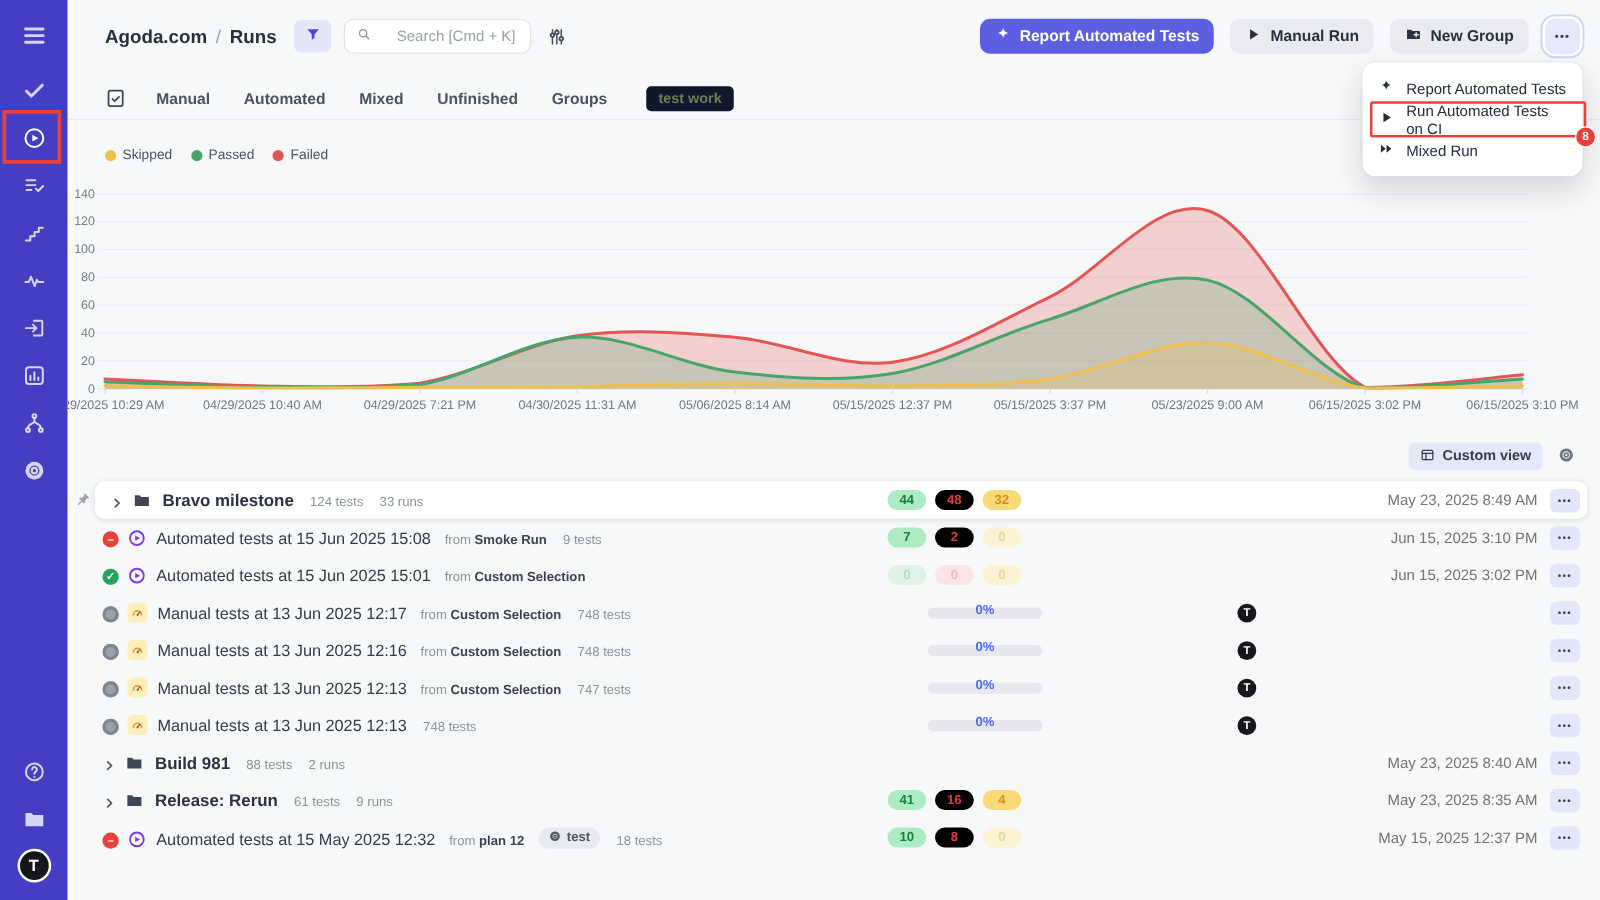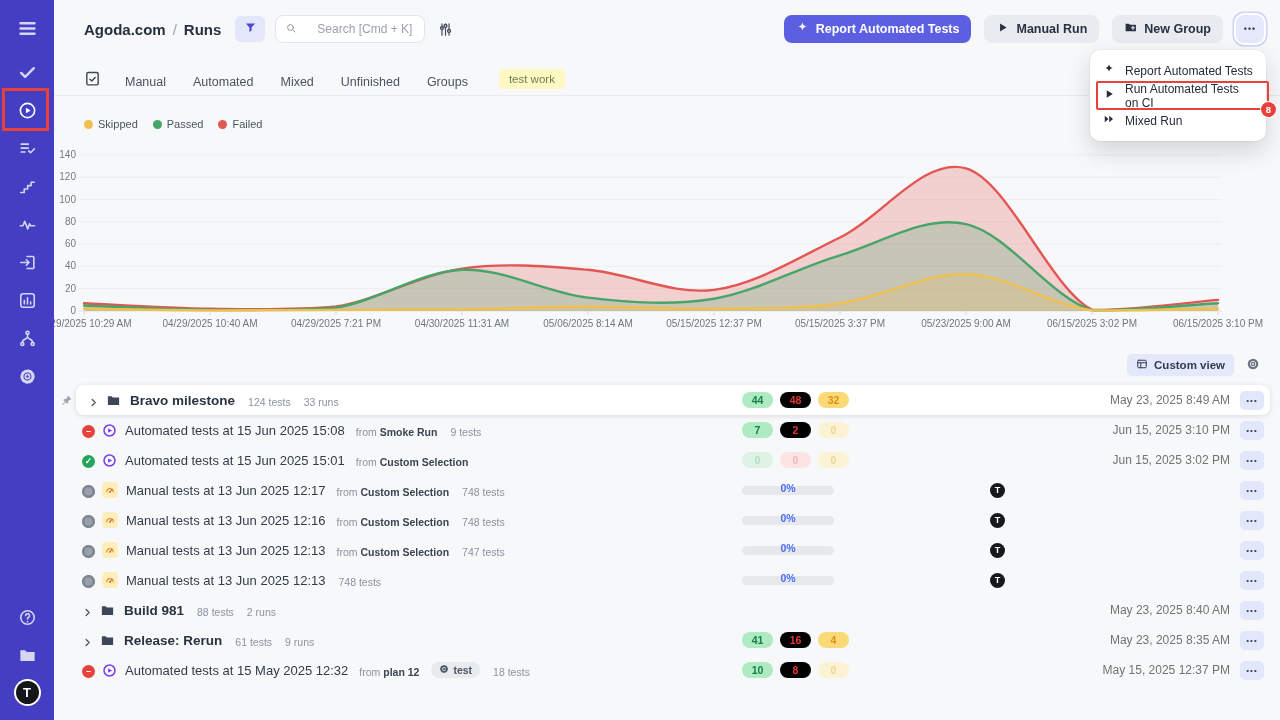--- a/index.html
+++ b/index.html
@@ -44,21 +44,21 @@
   .adj { width:17px; height:17px; color:#434c5b; margin-left:12px; cursor:pointer; }
   .adj svg { width:100%; height:100%; }
   .header-actions { margin-left:auto; display:flex; align-items:center; gap:13px; }
 
   
   .tabsrow { position:absolute; left:54px; top:62px; width:1226px; height:34px; display:flex; align-items:center;
              padding:0 30px; border-bottom:1px solid #e8eaee; }
   .tabs-icon { width:17px; height:17px; color:#3c4656; margin-right:24px; cursor:pointer; }
   .tabs-icon svg { width:100%; height:100%; }
   .tab { font-size:12.5px; color:#4a5362; margin-right:27px; cursor:pointer; }
-  .tag-pill { background:#fef9c3; color:#6f7e52; font-size:11.5px; padding:4px 10px; border-radius:4px; margin-left:4px; cursor:pointer; }
+  .tag-pill { background:#0f172a; color:#6f7e52; font-size:11.5px; padding:4px 10px; border-radius:4px; margin-left:4px; cursor:pointer; }
 
   
   .legend { position:absolute; left:84px; top:118px; display:flex; gap:15px; z-index:5; }
   .lg-item { display:flex; align-items:center; gap:5px; font-size:11px; color:#4b5563; cursor:pointer; }
   .lg-dot { width:9px; height:9px; border-radius:50%; }
 
   
   .chart-wrap { position:absolute; left:54px; top:124px; width:1226px; height:212px; }
   .chart-wrap svg { display:block; }
   .chart-wrap text { font-family:"Liberation Sans", sans-serif; }
@@ -97,21 +97,21 @@
   .kind-manual { width:16px; height:16px; background:#fdeebc; border-radius:4px; }
   .kind-manual svg { width:12px; height:12px; }
   .g-title { font-size:13.5px; font-weight:bold; color:#2a3342; }
   .r-title { font-size:13px; color:#333c4a; }
   .meta { font-size:10.5px; color:#8b93a0; margin-left:13px; white-space:nowrap; }
   .from { font-size:10.5px; color:#8b93a0; margin-left:11px; white-space:nowrap; }
   .from b { color:#3b4452; }
   .rtag { display:inline-flex; align-items:center; gap:4px; margin-left:12px; background:#e8eaee; color:#4b5563;
           font-size:10.5px; font-weight:bold; padding:2px 8px; border-radius:9px; }
   .rtag svg { width:10px; height:10px; }
-  .badges { position:absolute; left:684px; display:flex; gap:7px; }
+  .badges { position:absolute; left:652px; display:flex; gap:7px; }
   .pill { min-width:31px; height:16px; border-radius:9px; font-size:10.5px; font-weight:bold; display:flex; align-items:center; justify-content:center; padding:0 7px; }
   .pill-passed { background:#aeeac2; color:#178044; }
   .pill-failed { background:#000000; color:#e03a34; }
   .pill-skipped { background:#fad977; color:#df8e1b; }
   .pill-passed.faded { background:#def3e5; color:#b0dfc0; }
   .pill-failed.faded { background:#fce4e4; color:#f1bab7; }
   .pill-skipped.faded { background:#fcf2d4; color:#ecd79b; }
   .progress { position:absolute; left:684px; width:92px; height:9px; border-radius:5px; background:#e6e8ec; }
   .progress-label { position:absolute; left:0; right:0; top:-4px; text-align:center; font-size:10.5px; font-weight:bold; color:#4a6cf7; }
   .avatar { position:absolute; left:932px; width:15px; height:15px; border-radius:50%; background:#16181d; color:#fff;
@@ -289,21 +289,21 @@
       </button>
       <button class="btn btn-overflow">•••</button>
     </div>
   </div>
 
   <div class="tabsrow">
     <span class="tabs-icon"><svg viewBox="0 0 24 24" fill="none" stroke="currentColor" stroke-width="2" stroke-linecap="round" stroke-linejoin="round">
           <rect x="4" y="3.5" width="16" height="17.5" rx="2"></rect>
           <path d="M8.5 13l2.5 2.5 4.8-5"></path>
         </svg></span>
-    <span id="tabs-container" style="display:flex;align-items:flex-end;">
+    <span id="tabs-container" style="display:flex;align-items:center;font-weight:bold;">
         <span class="tab">Manual</span>
         <span class="tab">Automated</span>
         <span class="tab">Mixed</span>
         <span class="tab">Unfinished</span>
         <span class="tab">Groups</span>
         <span class="tag-pill">test work</span>
       </span>
   </div>
 
   <div class="legend" id="legend">

